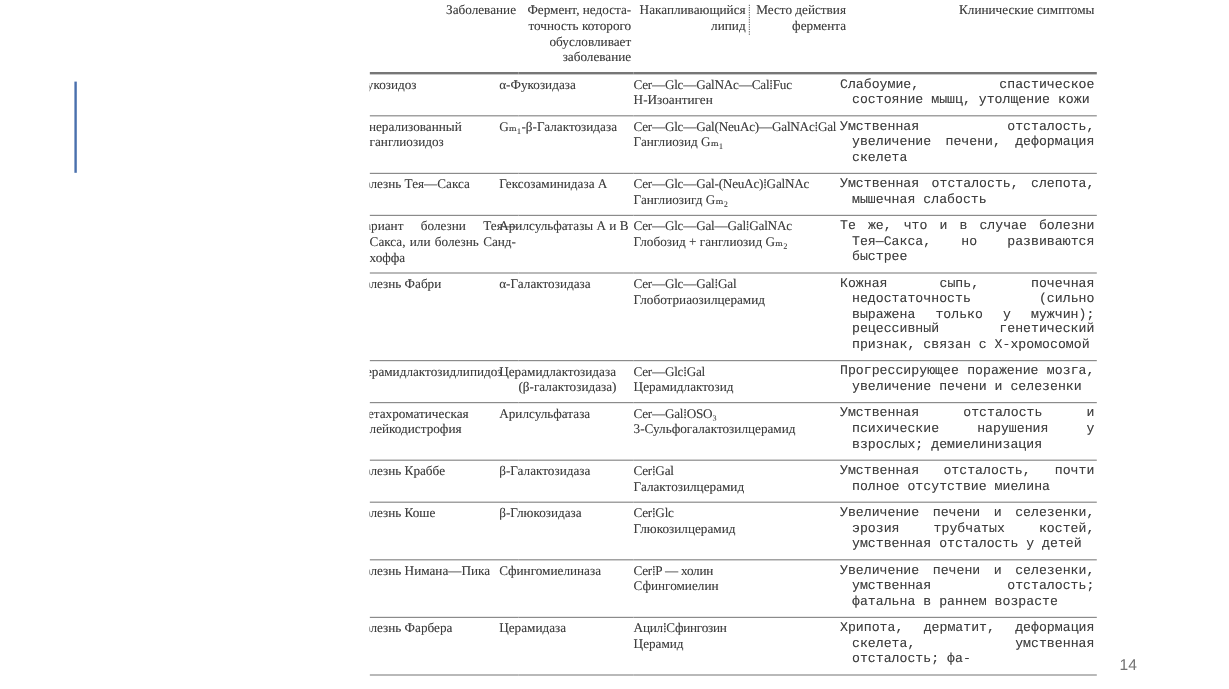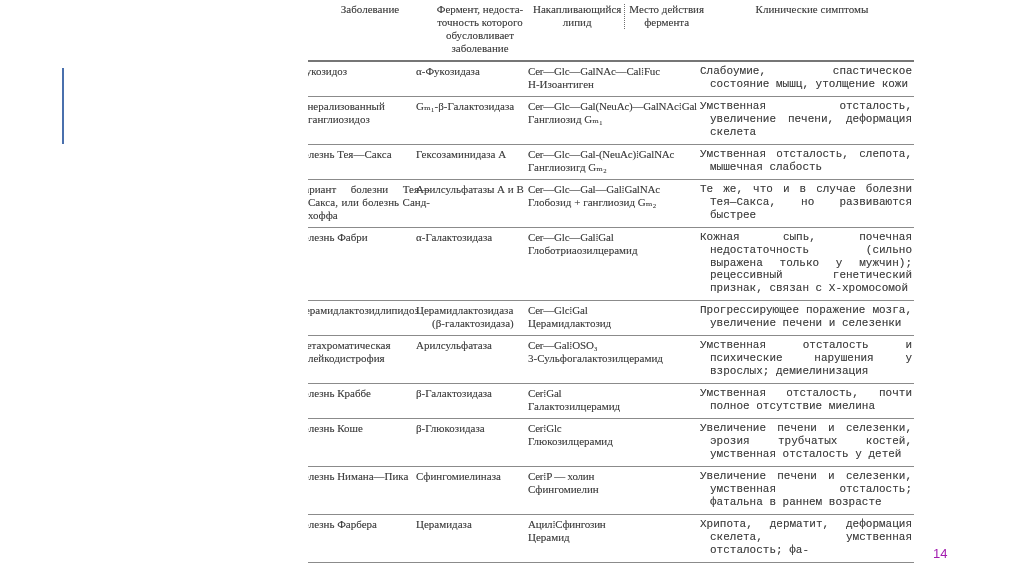--- a/index.html
+++ b/index.html
@@ -25,21 +25,21 @@
     left: 97px; top: 191px;
     font-size: 22px;
     color: #3a3a3a;
     letter-spacing: 0.2px;
   }
 
   .page-number {
     position: absolute;
     left: 933px; top: 546px;
     font-size: 13px;
-    color: #a21caf;
+    color: #737373;
   }
 
   
   .scan-wrap {
     position: absolute;
     left: 308px; top: 0;
     width: 610px; height: 574px;
     overflow: hidden;
   }
   table.scan {
@@ -47,21 +47,21 @@
     table-layout: fixed;
     width: 606px;
     font-family: "Liberation Serif", "DejaVu Serif", serif;
     font-size: 11px;
     line-height: 1.18;
     color: #3e3e3e;
     text-shadow: 0 0 0.4px rgba(80,80,80,0.45);
   }
   table.scan thead th {
     font-weight: normal;
-    text-align: center;
+    text-align: right;
     vertical-align: top;
     padding: 3px 2px 5px;
     border-bottom: 2px solid #767676;
   }
   table.scan tbody td {
     vertical-align: top;
     padding: 3px 2px 5px 0;
     border-bottom: 1px solid #8b8b8b;
   }
   .lipid-site-wrap { display: flex; align-items: stretch; }

